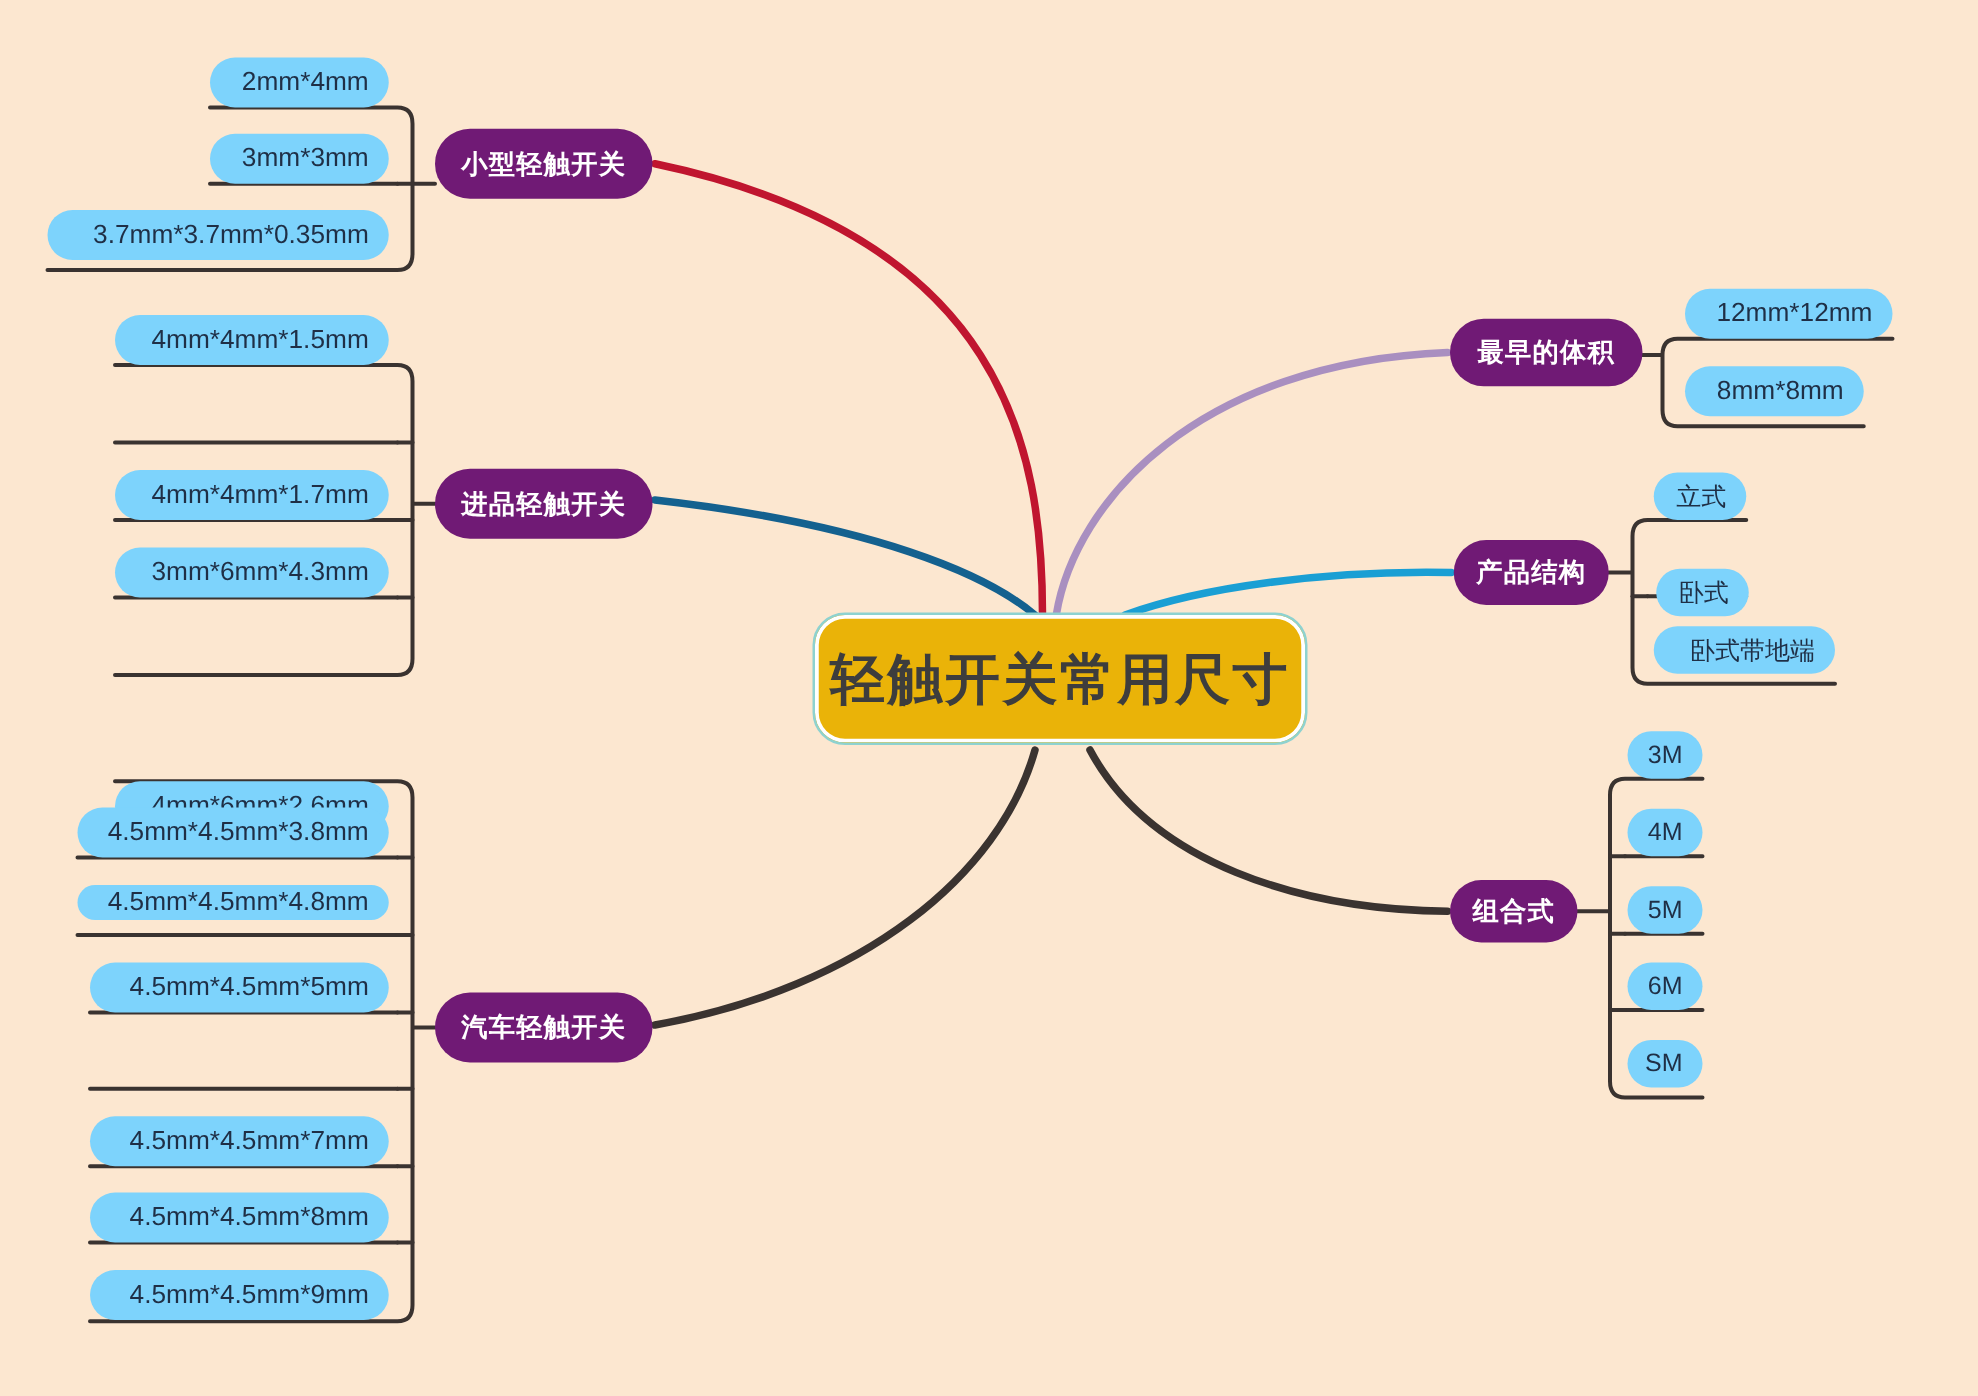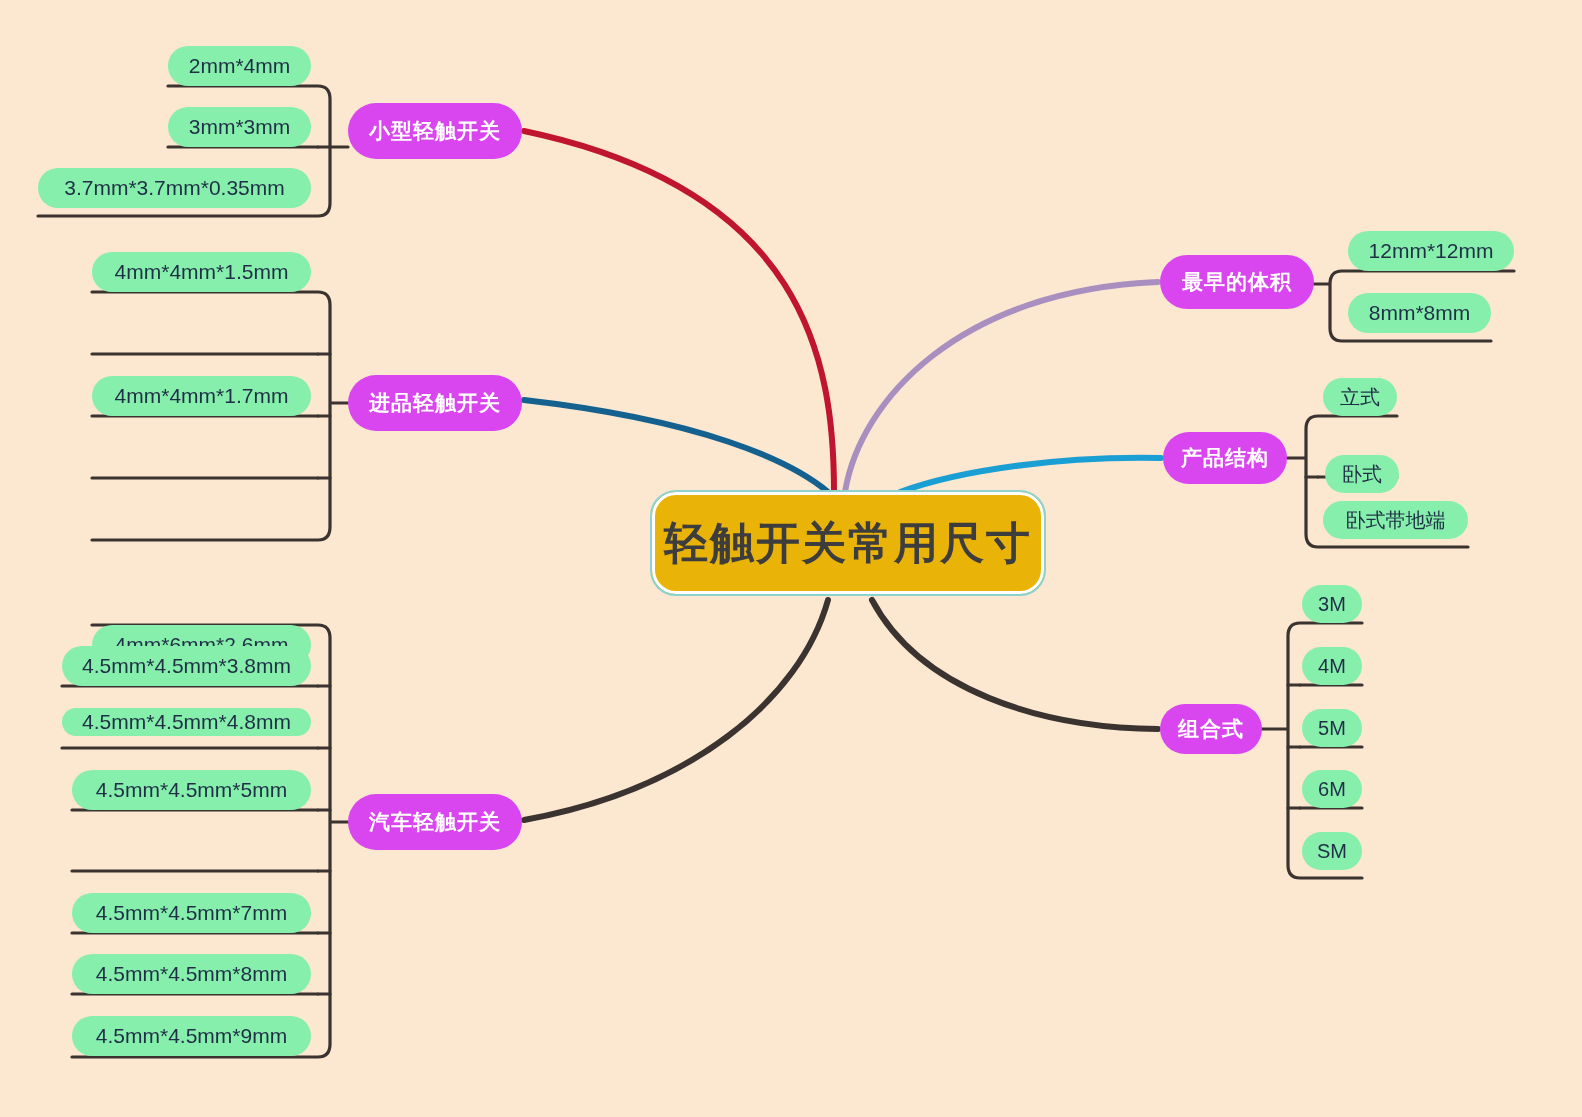--- a/index.html
+++ b/index.html
@@ -43,36 +43,37 @@
     border-radius: 26px;
     box-shadow: 0 0 0 3px #ffffff inset;
     color: #3d3d3d;
     font-size: 44px;
     font-weight: bold;
     letter-spacing: 2px;
     padding: 0 28px;
   }
   
   .main-node {
-    background: #d946ef;
+    background: #701a75;
     border-radius: 999px;
     color: #ffffff;
     font-size: 21px;
     font-weight: bold;
     letter-spacing: 1px;
     padding: 0 18px;
   }
   
   .leaf-node {
-    background: #86efac;
+    background: #7dd3fc;
     border-radius: 999px;
     color: #1f2f46;
     font-size: 21px;
     padding: 0 16px;
     font-weight: normal;
+    justify-content: flex-end;
   }
   .leaf-node.tiny { font-size: 20px; }
 </style>
 </head>
 <body style="background: rgb(252, 231, 208);">
 
 <div id="mindmap-root">
 
   <svg id="connector-layer" viewBox="0 0 1582 1117" width="1582" height="1117" xmlns="http://www.w3.org/2000/svg">
 
@@ -182,20 +183,23 @@
   <div class="node leaf-node" style="left:38px; top:168px; width:273px; height:40px;">
     <span>3.7mm*3.7mm*0.35mm</span>
   </div>
 
   <div class="node leaf-node" style="left:92px; top:252px; width:219px; height:40px;">
     <span>4mm*4mm*1.5mm</span>
   </div>
   <div class="node leaf-node" style="left:92px; top:376px; width:219px; height:40px;">
     <span>4mm*4mm*1.7mm</span>
   </div>
+  <div class="node leaf-node" style="left:92px; top:438px; width:219px; height:40px;">
+    <span>3mm*6mm*4.3mm</span>
+  </div>
 
   <div class="node leaf-node" style="left:92px; top:585px; width:219px; height:40px;margin-top:40px;">
     <span>4mm*6mm*2.6mm</span>
   </div>
   <div class="node leaf-node" style="left:62px; top:646px; width:249px; height:40px;">
     <span>4.5mm*4.5mm*3.8mm</span>
   </div>
   <div class="node leaf-node" style="left:62px; top:708px; width:249px; height:28px;">
     <span>4.5mm*4.5mm*4.8mm</span>
   </div>

